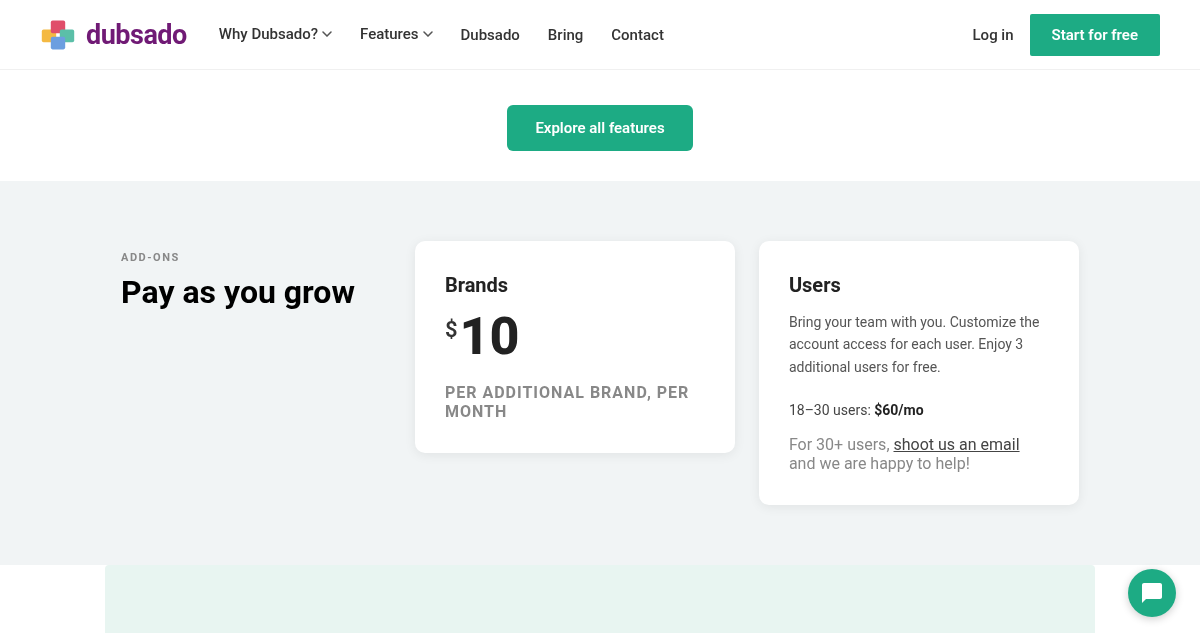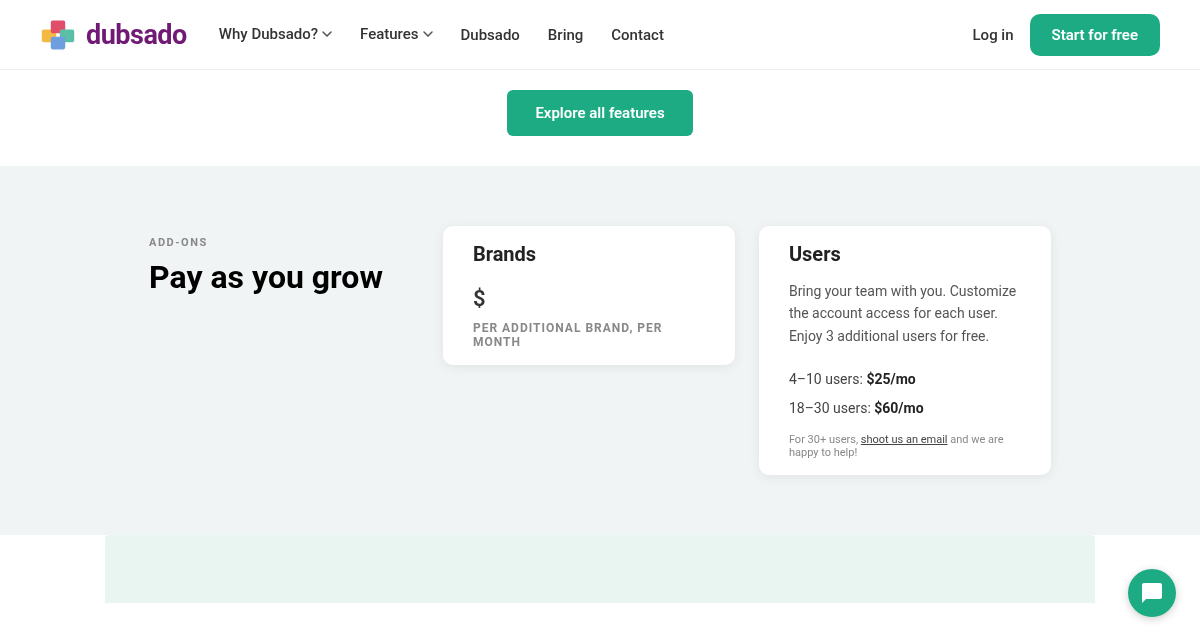--- a/index.html
+++ b/index.html
@@ -68,21 +68,21 @@
       text-decoration: none;
       color: #333;
       font-size: 15px;
       font-weight: 500;
     }
     .start-btn {
       background: #1dab84;
       color: #fff;
       border: none;
       padding: 12px 22px;
-      border-radius: 10px;
+      border-radius: 2px;
       font-size: 15px;
       font-weight: 600;
       cursor: pointer;
       text-decoration: none;
       text-align: center;
     }
 
     
     .explore-section {
       background: #fff;
@@ -94,20 +94,21 @@
     .explore-btn {
       background: #1dab84;
       color: #fff;
       border: none;
       padding: 14px 28px;
       border-radius: 6px;
       font-size: 15px;
       font-weight: 600;
       cursor: pointer;
       text-decoration: none;
+      margin-top: 15px;
     }
 
     
     .addons-section {
       background: #f1f4f5;
       padding: 60px 40px;
       display: flex;
       align-items: flex-start;
       justify-content: center;
       gap: 60px;
@@ -134,23 +135,23 @@
     .cards-container {
       display: flex;
       gap: 24px;
       align-items: flex-start;
     }
 
     
     .card {
       background: #fff;
       border-radius: 10px;
-      padding: 16px 30px;
+      padding: 32px 30px;
       box-shadow: 0 2px 12px rgba(0,0,0,0.07);
-      width: 292px;
+      width: 320px;
     }
     .card-title {
       font-size: 20px;
       font-weight: 700;
       color: #222;
       margin-bottom: 14px;
     }
     .card-description {
       font-size: 14px;
       color: #555;
@@ -169,41 +170,41 @@
       color: #333;
       margin-top: 6px;
     }
     .price-big {
       font-size: 52px;
       font-weight: 800;
       color: #222;
       line-height: 1;
     }
     .price-label {
-      font-size: 12px;
+      font-size: 16px;
       font-weight: 700;
       color: #888;
       letter-spacing: 1px;
       text-transform: uppercase;
-      margin-top: 10px;
+      margin-top: 20px;
     }
 
     
     .user-pricing-row {
       font-size: 14px;
       color: #444;
       margin-bottom: 8px;
       line-height: 1.5;
     }
     .user-pricing-bold {
       font-weight: 700;
       color: #222;
     }
     .user-note {
-      font-size: 11px;
+      font-size: 16px;
       color: #888;
       margin-top: 14px;
     }
     .user-note-link {
       color: #444;
       text-decoration: underline;
     }
 
     
     .bottom-section {
@@ -306,31 +307,28 @@
     <div class="addons-badge">ADD-ONS</div>
     <div class="addons-title">Pay as you grow</div>
   </div>
 
   <div class="cards-container">
 
     <div class="card">
       <div class="card-title">Brands</div>
       <div class="price-row">
         <span class="price-dollar">$</span>
+        <span class="price-big">10</span>
       </div>
       <div class="price-label">PER ADDITIONAL BRAND, PER MONTH</div>
     </div>
 
     <div class="card">
       <div class="card-title">Users</div>
       <div class="card-description">Bring your team with you. Customize the account access for each user. Enjoy 3 additional users for free.</div>
-      <div class="user-pricing-row">
-        <span>4–10 users:</span>
-        <span class="user-pricing-bold">$25/mo</span>
-      </div>
       <div class="user-pricing-row">
         <span>18–30 users:</span>
         <span class="user-pricing-bold">$60/mo</span>
       </div>
       <div class="user-note">
         <span>For 30+ users,</span>
         <a href="#" class="user-note-link">shoot us an email</a>
         <span> and we are happy to help!</span>
       </div>
     </div>

